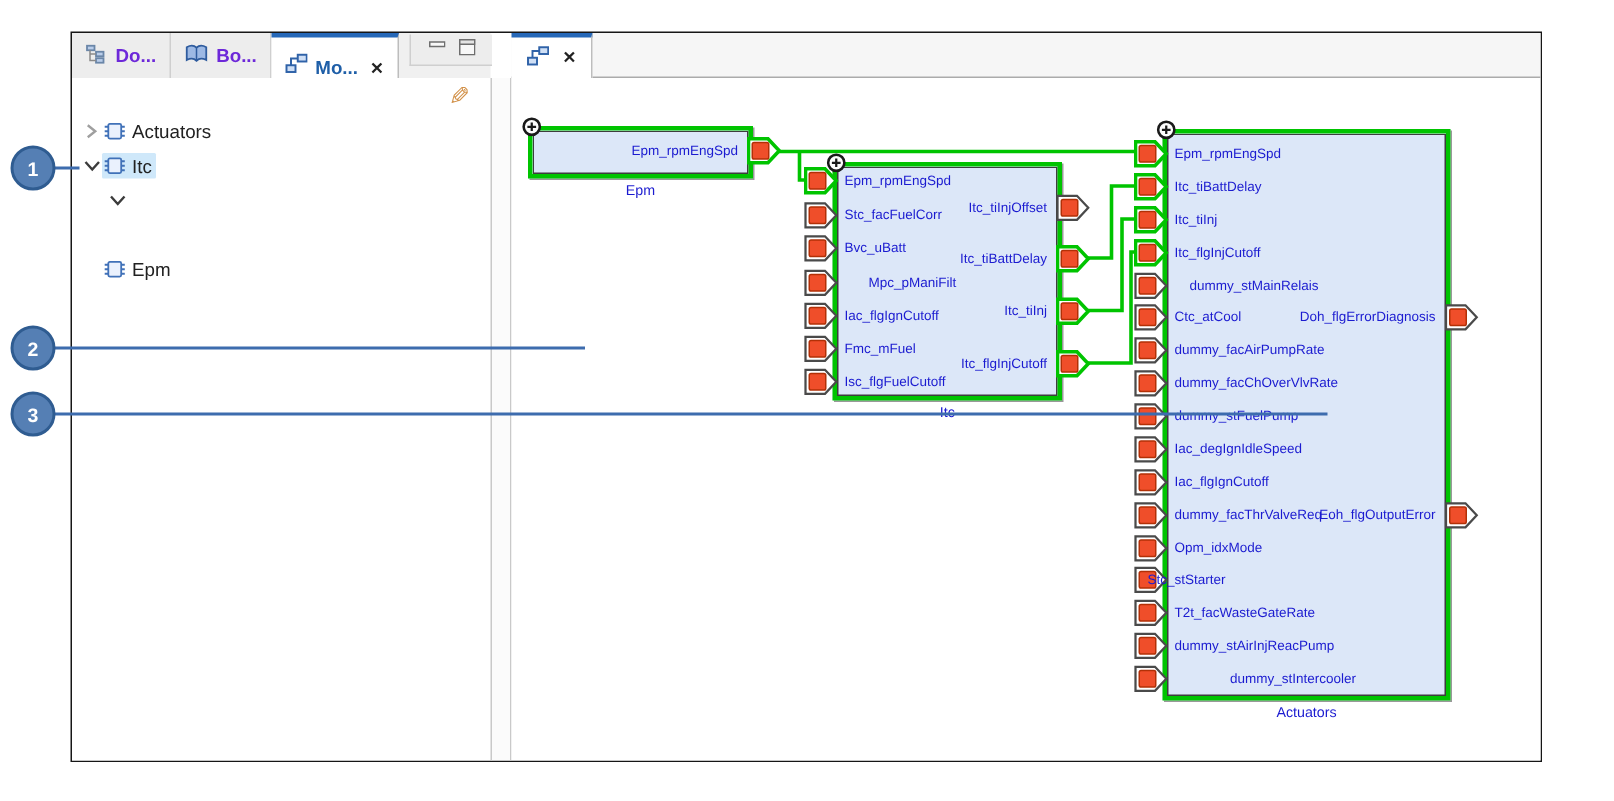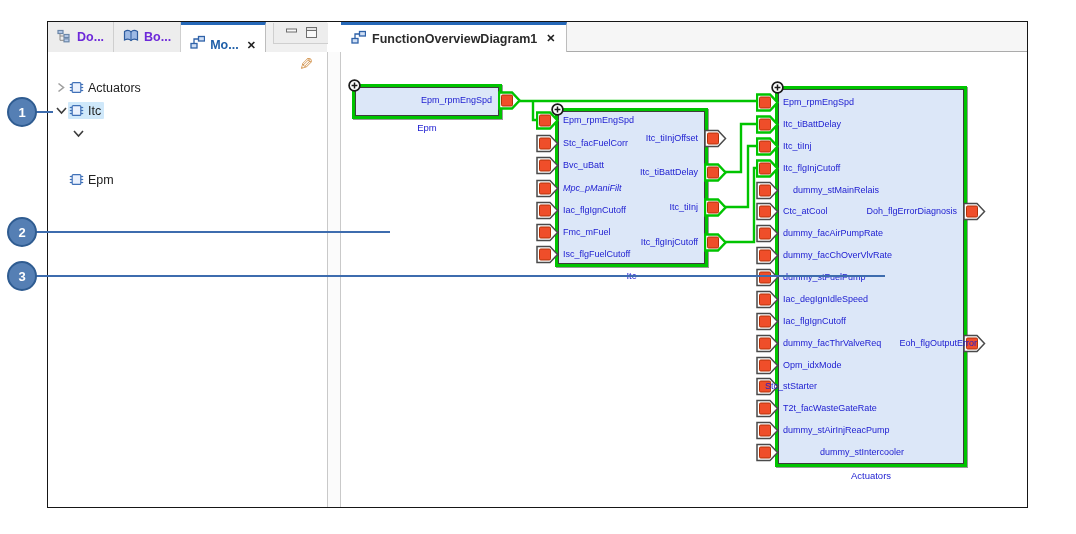--- a/index.html
+++ b/index.html
@@ -180,21 +180,20 @@
 
 <div class="abs etabbar">
   <div class="etab">
     <span class="ticon">
       <svg width="15" height="14" viewBox="0 0 15 14">
           <path d="M4,9 V4 H11" fill="none" stroke="#2f62a8" stroke-width="1.3"></path>
           <rect x="1" y="8.5" width="6" height="4.5" fill="#cfdff5" stroke="#2f62a8" stroke-width="1.3"></rect>
           <rect x="8.5" y="1.5" width="6" height="4.5" fill="#cfdff5" stroke="#2f62a8" stroke-width="1.3"></rect>
         </svg>
     </span>
-    <span>FunctionOverviewDiagram1</span>
     <span class="closex">✕</span>
   </div>
 </div>
 <div class="abs canvas" id="canvas">
     <svg width="686" height="455" style="position: absolute; left: 0px; top: 0px;">
       <polyline points="178,49 416,49" fill="none" stroke="#00c400" stroke-width="2.4"></polyline>
       <polyline points="192,49 192,68 196,68" fill="none" stroke="#00c400" stroke-width="2.4"></polyline>
       <polyline points="383,120 400,120 400,72 416,72" fill="none" stroke="#00c400" stroke-width="2.4"></polyline>
       <polyline points="383,155 407,155 407,94 416,94" fill="none" stroke="#00c400" stroke-width="2.4"></polyline>
       <polyline points="383,190 413,190 413,116 416,116" fill="none" stroke="#00c400" stroke-width="2.4"></polyline>
@@ -228,21 +227,21 @@
     <div class="portlabel" style="left: 222px; top: 85px;">Stc_facFuelCorr</div>
     <div class="port" style="left: 195px; top: 103.5px;"><svg width="23" height="19" viewBox="0 0 23 19">
         <path d="M1,1.5 L14,1.5 L21.5,9.5 L14,17.5 L1,17.5 Z" fill="#ffffff" stroke="#4a4a4a" stroke-width="1.5"></path>
         <rect x="3.5" y="4" width="11" height="11" rx="1.2" fill="#ef4e2a" stroke="#b23007" stroke-width="1"></rect>
       </svg></div>
     <div class="portlabel" style="left: 222px; top: 107px;">Bvc_uBatt</div>
     <div class="port" style="left: 195px; top: 126.5px;"><svg width="23" height="19" viewBox="0 0 23 19">
         <path d="M1,1.5 L14,1.5 L21.5,9.5 L14,17.5 L1,17.5 Z" fill="#ffffff" stroke="#4a4a4a" stroke-width="1.5"></path>
         <rect x="3.5" y="4" width="11" height="11" rx="1.2" fill="#ef4e2a" stroke="#b23007" stroke-width="1"></rect>
       </svg></div>
-    <div class="portlabel" style="left: 222px; top: 130px; font-style: italic;">Mpc_pManiFilt</div>
+    <div class="portlabel" style="left: 238px; top: 130px;">Mpc_pManiFilt</div>
     <div class="port" style="left: 195px; top: 148.5px;"><svg width="23" height="19" viewBox="0 0 23 19">
         <path d="M1,1.5 L14,1.5 L21.5,9.5 L14,17.5 L1,17.5 Z" fill="#ffffff" stroke="#4a4a4a" stroke-width="1.5"></path>
         <rect x="3.5" y="4" width="11" height="11" rx="1.2" fill="#ef4e2a" stroke="#b23007" stroke-width="1"></rect>
       </svg></div>
     <div class="portlabel" style="left: 222px; top: 152px;">Iac_flgIgnCutoff</div>
     <div class="port" style="left: 195px; top: 170.5px;"><svg width="23" height="19" viewBox="0 0 23 19">
         <path d="M1,1.5 L14,1.5 L21.5,9.5 L14,17.5 L1,17.5 Z" fill="#ffffff" stroke="#4a4a4a" stroke-width="1.5"></path>
         <rect x="3.5" y="4" width="11" height="11" rx="1.2" fill="#ef4e2a" stroke="#b23007" stroke-width="1"></rect>
       </svg></div>
     <div class="portlabel" style="left: 222px; top: 174px;">Fmc_mFuel</div>
@@ -364,21 +363,21 @@
     <div class="portlabel" style="left: 442px; top: 394px; padding-left: 37px;">dummy_stIntercooler</div>
     <div class="port" style="left: 622px; top: 149.5px;"><svg width="23" height="19" viewBox="0 0 23 19">
         <path d="M1,1.5 L14,1.5 L21.5,9.5 L14,17.5 L1,17.5 Z" fill="#ffffff" stroke="#4a4a4a" stroke-width="1.5"></path>
         <rect x="3.5" y="4" width="11" height="11" rx="1.2" fill="#ef4e2a" stroke="#b23007" stroke-width="1"></rect>
       </svg></div>
     <div class="portlabel" style="left: 438px; top: 153px; width: 178px; text-align: right;">Doh_flgErrorDiagnosis</div>
     <div class="port" style="left: 622px; top: 281.5px;"><svg width="23" height="19" viewBox="0 0 23 19">
         <path d="M1,1.5 L14,1.5 L21.5,9.5 L14,17.5 L1,17.5 Z" fill="#ffffff" stroke="#4a4a4a" stroke-width="1.5"></path>
         <rect x="3.5" y="4" width="11" height="11" rx="1.2" fill="#ef4e2a" stroke="#b23007" stroke-width="1"></rect>
       </svg></div>
-    <div class="portlabel" style="left: 438px; top: 285px; width: 178px; text-align: right; padding-left: 20px;">Eoh_flgOutputError</div>
+    <div class="portlabel" style="left: 438px; top: 285px; width: 178px; text-align: right;">Eoh_flgOutputError</div>
   </div>
 
 <div id="callouts">
     <div class="cline" style="left: 22px; top: 111px; width: 31px;"></div>
     <div class="badge" style="left: 7px; top: 97px;">1</div>
     <div class="cline" style="left: 22px; top: 231px; width: 368px;"></div>
     <div class="badge" style="left: 7px; top: 217px;">2</div>
     <div class="cline" style="left: 22px; top: 275px; width: 863px;"></div>
     <div class="badge" style="left: 7px; top: 261px;">3</div>
   </div>

